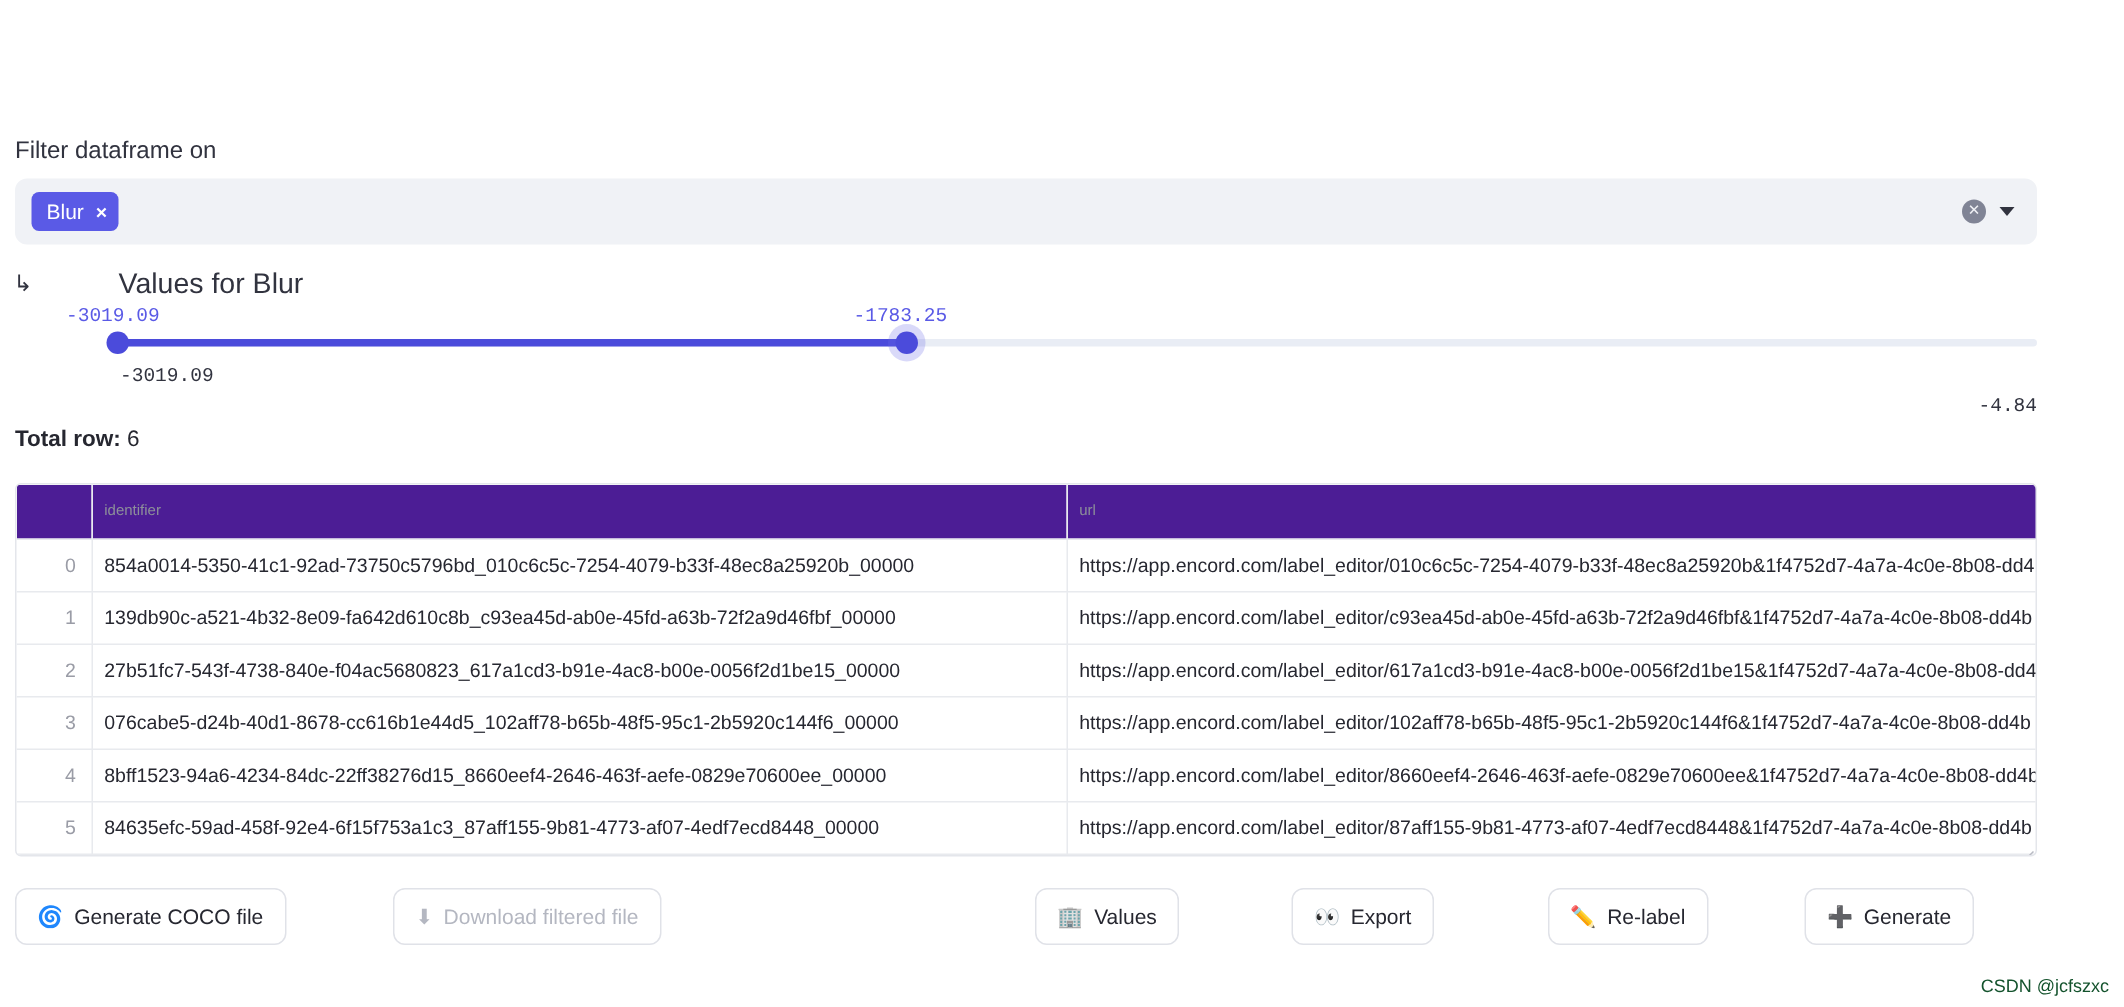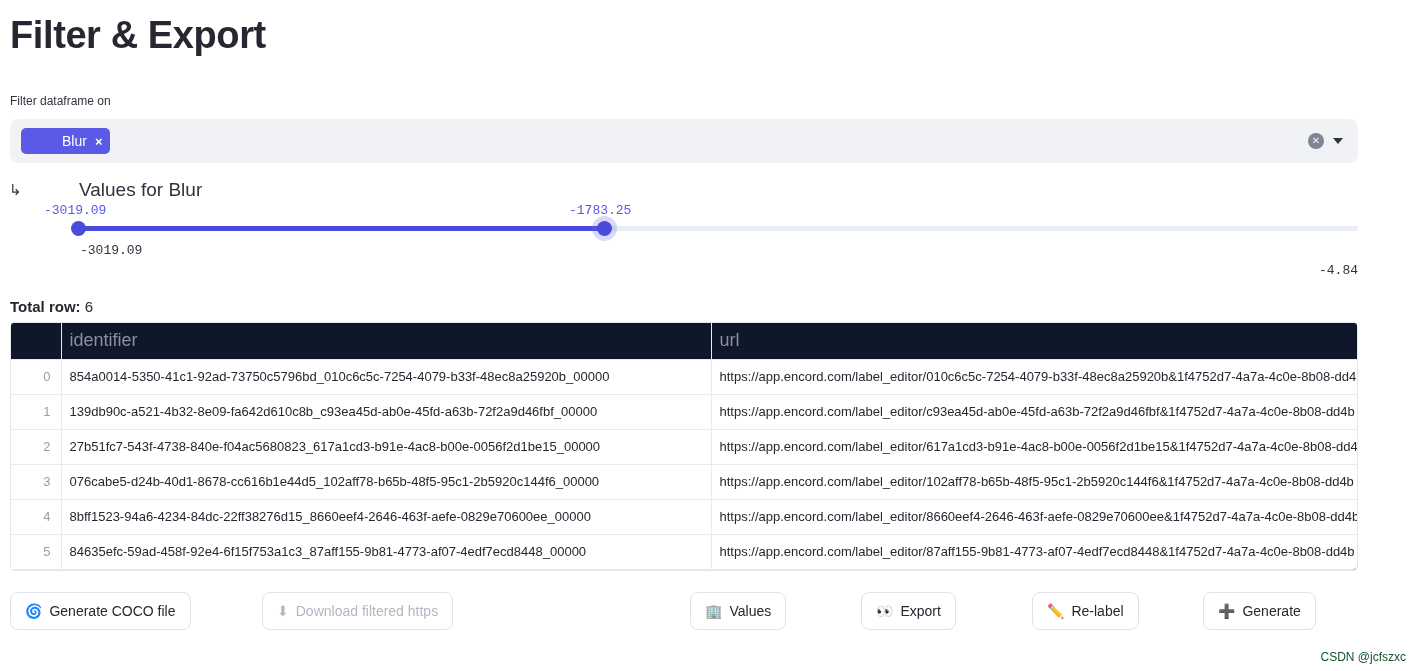--- a/index.html
+++ b/index.html
@@ -16,21 +16,21 @@
   
   .title {
     position: absolute; left: 10px; top: 10px;
     font-size: 38px; font-weight: bold; letter-spacing: -0.4px;
     color: #262730; line-height: 50px;
   }
 
   
   .filter-label {
     position: absolute; left: 10px; top: 92px;
-    font-size: 12px; color: #31333f; line-height: 18px;
+    font-size: 16px; color: #31333f; line-height: 18px;
   }
 
   
   .multiselect {
     position: absolute; left: 10px; top: 119px;
     width: 1348px; height: 44px;
     background: #f0f2f6;
     border: 1px solid #f0f2f6;
     border-radius: 8px;
     display: flex; align-items: center;
@@ -39,21 +39,21 @@
   .chip {
     display: inline-flex; align-items: center;
     background: #5a5ae6;
     color: #ffffff;
     border-radius: 5px;
     height: 26px;
     padding: 0 7px 0 10px;
     font-size: 14px;
     line-height: 26px;
   }
-  .chip-label { margin-right: 8px; margin-left: 31px; }
+  .chip-label { margin-right: 8px; }
   .chip-x {
     font-size: 13px; line-height: 13px; cursor: pointer;
     font-weight: bold;
   }
   .ms-spacer { flex: 1; }
   .ms-clear {
     width: 16px; height: 16px; border-radius: 50%;
     background: #808495; color: #f0f2f6;
     font-size: 10px; line-height: 16px; text-align: center;
     margin-right: 9px;
@@ -110,21 +110,21 @@
   .range-min, .range-max {
     position: absolute; top: 39px;
     font-family: "Liberation Mono", monospace;
     font-size: 13px; color: #31333f; white-space: nowrap;
   }
   .range-min { left: 2px; }
   .range-max { right: 0px; margin-top: 20px; }
 
   
   .total-row {
-    position: absolute; left: 10px; top: 297px;
+    position: absolute; left: 10px; top: 283px;
     font-size: 15px; color: #262730; line-height: 20px;
   }
   .total-row b { font-weight: bold; }
   .total-row span.val { font-weight: normal; }
 
   
   .df {
     position: absolute; left: 10px; top: 322px;
     width: 1348px; height: 249px;
     border: 1px solid #e4e6eb;
@@ -145,24 +145,24 @@
     border-right: 1px solid #e8eaee;
     border-bottom: 1px solid #e8eaee;
     padding: 0 8px;
     height: 35px;
     text-align: left;
     white-space: nowrap;
     overflow: hidden;
     vertical-align: middle;
   }
   table.df-table thead th {
-    background: #0f172a;
+    background: #4c1d95;
     color: #8d8f9a;
     font-weight: normal;
-    font-size: 18px;
+    font-size: 10px;
     height: 36px;
   }
   table.df-table thead th.idxhead { border-right: 1px solid #e8eaee; }
   table.df-table td.idx {
     color: #9a9ca6;
     text-align: right;
     padding-right: 10px;
     background: #ffffff;
   }
   table.df-table td.cell { color: #262730; }
@@ -208,21 +208,20 @@
   .watermark {
     position: absolute; right: 10px; bottom: 7px;
     font-size: 12px; color: #14532d;
   }
 </style>
 </head>
 <body>
 
 <div class="page">
 
-  <div class="title">Filter &amp; Export</div>
 
   <div class="filter-label">Filter dataframe on</div>
 
   <div class="multiselect">
     <div class="chip">
       <span class="chip-label">Blur</span>
       <span class="chip-x">×</span>
     </div>
     <div class="ms-spacer"></div>
     <div class="ms-clear">✕</div>
@@ -302,21 +301,21 @@
     </div>
   </div>
 
   <div class="btn" id="btn-coco">
     <span class="bicon">🌀</span>
     <span>Generate COCO file</span>
   </div>
 
   <div class="btn disabled" id="btn-download">
     <span class="bicon">⬇</span>
-    <span>Download filtered https</span>
+    <span>Download filtered file</span>
   </div>
 
   <div class="btn" id="btn-clone">
     <span class="bicon">🏢</span>
     <span>Values</span>
   </div>
 
   <div class="btn" id="btn-review">
     <span class="bicon">👀</span>
     <span>Export</span>

